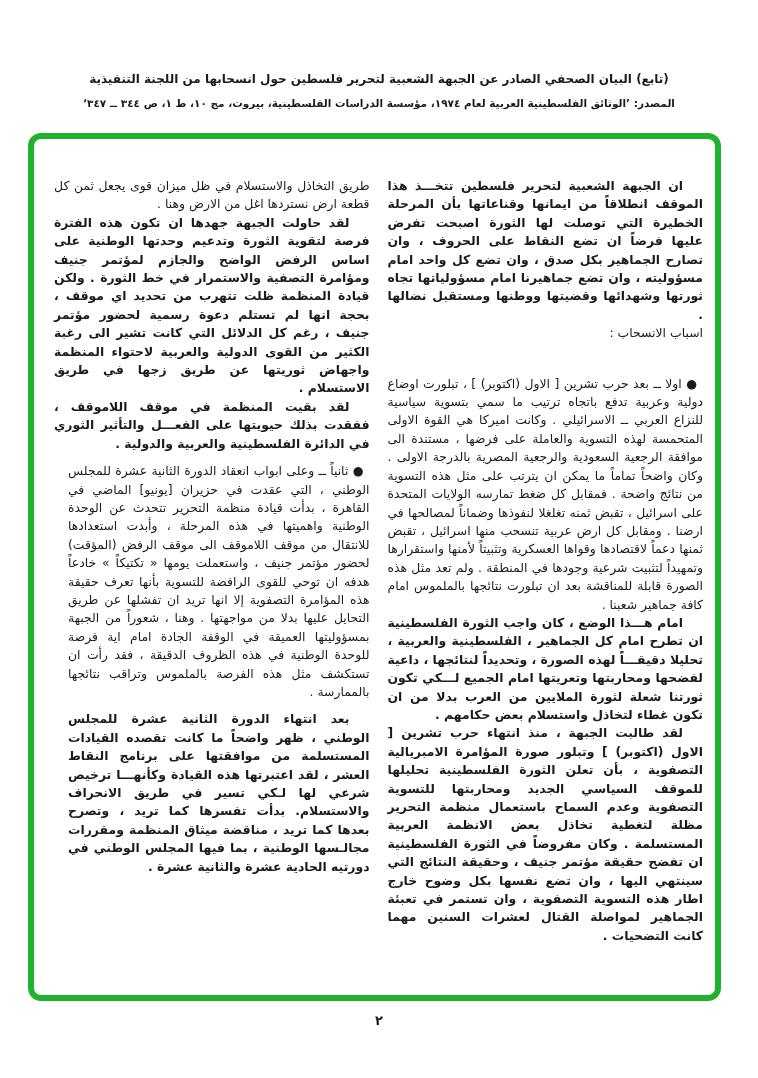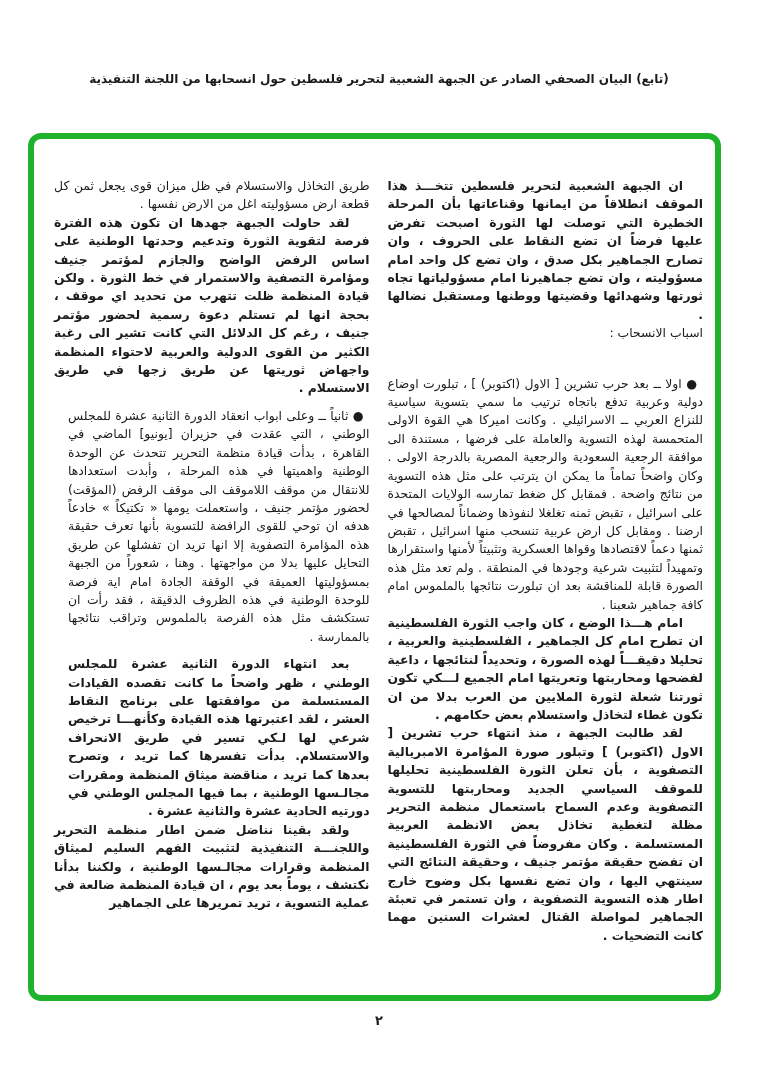--- a/index.html
+++ b/index.html
@@ -68,34 +68,35 @@
     text-align: center;
     font-weight: bold;
     font-size: 13px;
   }
 </style>
 </head>
 <body style="color: rgb(27, 27, 27);">
 
 <div class="header">
   <div class="title">(تابع) البيان الصحفي الصادر عن الجبهة الشعبية لتحرير فلسطين حول انسحابها من اللجنة التنفيذية</div>
+  <div class="source">المصدر: ’الوثائق الفلسطينية العربية لعام ١٩٧٤، مؤسسة الدراسات الفلسطينية، بيروت، مج ١٠، ط ١، ص ٣٤٤ ــ ٣٤٧‘</div>
 </div>
 
 <div class="frame" style="border-color: rgb(30, 179, 43);">
   <div class="cols">
     <div class="col">
         <p class="para indent">ان الجبهة الشعبية لتحرير فلسطين تتخـــذ هذا الموقف انطلاقاً من ايمانها وقناعاتها بأن المرحلة الخطيرة التي توصلت لها الثورة اصبحت تفرض عليها فرضاً ان تضع النقاط على الحروف ، وان تصارح الجماهير بكل صدق ، وان تضع كل واحد امام مسؤوليته ، وان تضع جماهيرنا امام مسؤولياتها تجاه ثورتها وشهدائها وقضيتها ووطنها ومستقبل نضالها .</p>
         <p class="para heading">اسباب الانسحاب :</p>
         <p class="para bullet">● اولا ــ بعد حرب تشرين [ الاول (اكتوبر) ] ، تبلورت اوضاع دولية وعربية تدفع باتجاه ترتيب ما سمي بتسوية سياسية للنزاع العربي ــ الاسرائيلي . وكانت اميركا هي القوة الاولى المتحمسة لهذه التسوية والعاملة على فرضها ، مستندة الى موافقة الرجعية السعودية والرجعية المصرية بالدرجة الاولى . وكان واضحاً تماماً ما يمكن ان يترتب على مثل هذه التسوية من نتائج واضحة . فمقابل كل ضغط تمارسه الولايات المتحدة على اسرائيل ، تقبض ثمنه تغلغلا لنفوذها وضماناً لمصالحها في ارضنا . ومقابل كل ارض عربية تنسحب منها اسرائيل ، تقبض ثمنها دعماً لاقتصادها وقواها العسكرية وتثبيتاً لأمنها واستقرارها وتمهيداً لتثبيت شرعية وجودها في المنطقة . ولم تعد مثل هذه الصورة قابلة للمناقشة بعد ان تبلورت نتائجها بالملموس امام كافة جماهير شعبنا .</p>
         <p class="para indent">امام هـــذا الوضع ، كان واجب الثورة الفلسطينية ان تطرح امام كل الجماهير ، الفلسطينية والعربية ، تحليلا دقيقـــاً لهذه الصورة ، وتحديداً لنتائجها ، داعية لفضحها ومحاربتها وتعريتها امام الجميع لـــكي تكون ثورتنا شعلة لثورة الملايين من العرب بدلا من ان تكون غطاء لتخاذل واستسلام بعض حكامهم .</p>
         <p class="para indent">لقد طالبت الجبهة ، منذ انتهاء حرب تشرين [ الاول (اكتوبر) ] وتبلور صورة المؤامرة الامبريالية التصفوية ، بأن تعلن الثورة الفلسطينية تحليلها للموقف السياسي الجديد ومحاربتها للتسوية التصفوية وعدم السماح باستعمال منظمة التحرير مظلة لتغطية تخاذل بعض الانظمة العربية المستسلمة . وكان مفروضاً في الثورة الفلسطينية ان تفضح حقيقة مؤتمر جنيف ، وحقيقة النتائج التي سينتهي اليها ، وان تضع نفسها بكل وضوح خارج اطار هذه التسوية التصفوية ، وان تستمر في تعبئة الجماهير لمواصلة القتال لعشرات السنين مهما كانت التضحيات .</p>
       </div>
     <div class="col">
-        <p class="para cont">طريق التخاذل والاستسلام في ظل ميزان قوى يجعل ثمن كل قطعة ارض مسؤوليته اغل من الارض نفسها .</p>
+        <p class="para cont">طريق التخاذل والاستسلام في ظل ميزان قوى يجعل ثمن كل قطعة ارض نستردها اغل من الارض وهنا .</p>
         <p class="para indent">لقد حاولت الجبهة جهدها ان تكون هذه الفترة فرصة لتقوية الثورة وتدعيم وحدتها الوطنية على اساس الرفض الواضح والجازم لمؤتمر جنيف ومؤامرة التصفية والاستمرار في خط الثورة . ولكن قيادة المنظمة ظلت تتهرب من تحديد اي موقف ، بحجة انها لم تستلم دعوة رسمية لحضور مؤتمر جنيف ، رغم كل الدلائل التي كانت تشير الى رغبة الكثير من القوى الدولية والعربية لاحتواء المنظمة واجهاض ثوريتها عن طريق زجها في طريق الاستسلام .</p>
+        <p class="para indent">لقد بقيت المنظمة في موقف اللاموقف ، ففقدت بذلك حيويتها على الفعـــل والتأثير الثوري في الدائرة الفلسطينية والعربية والدولية .</p>
         <p class="para bullet spaced">● ثانياً ــ وعلى ابواب انعقاد الدورة الثانية عشرة للمجلس الوطني ، التي عقدت في حزيران [يونيو] الماضي في القاهرة ، بدأت قيادة منظمة التحرير تتحدث عن الوحدة الوطنية واهميتها في هذه المرحلة ، وأبدت استعدادها للانتقال من موقف اللاموقف الى موقف الرفض (المؤقت) لحضور مؤتمر جنيف ، واستعملت يومها « تكتيكاً » خادعاً هدفه ان توحي للقوى الرافضة للتسوية بأنها تعرف حقيقة هذه المؤامرة التصفوية إلا انها تريد ان تفشلها عن طريق التحايل عليها بدلا من مواجهتها . وهنا ، شعوراً من الجبهة بمسؤوليتها العميقة في الوقفة الجادة امام اية فرصة للوحدة الوطنية في هذه الظروف الدقيقة ، فقد رأت ان تستكشف مثل هذه الفرصة بالملموس وتراقب نتائجها بالممارسة .</p>
         <p class="para indent spaced">بعد انتهاء الدورة الثانية عشرة للمجلس الوطني ، ظهر واضحاً ما كانت تقصده القيادات المستسلمة من موافقتها على برنامج النقاط العشر ، لقد اعتبرتها هذه القيادة وكأنهـــا ترخيص شرعي لها لـكي تسير في طريق الانحراف والاستسلام. بدأت تفسرها كما تريد ، وتصرح بعدها كما تريد ، مناقضة ميثاق المنظمة ومقررات مجالـسها الوطنية ، بما فيها المجلس الوطني في دورتيه الحادية عشرة والثانية عشرة .</p>
-        <p class="para indent">ولقد بقينا نناضل ضمن اطار منظمة التحرير واللجنـــة التنفيذية لتثبيت الفهم السليم لميثاق المنظمة وقرارات مجالـسها الوطنية ، ولكننا بدأنا نكتشف ، يوماً بعد يوم ، ان قيادة المنظمة ضالعة في عملية التسوية ، تريد تمريرها على الجماهير</p>
       </div>
   </div>
 </div>
 
 <div class="page-num">٢</div>
 
 </body></html>

